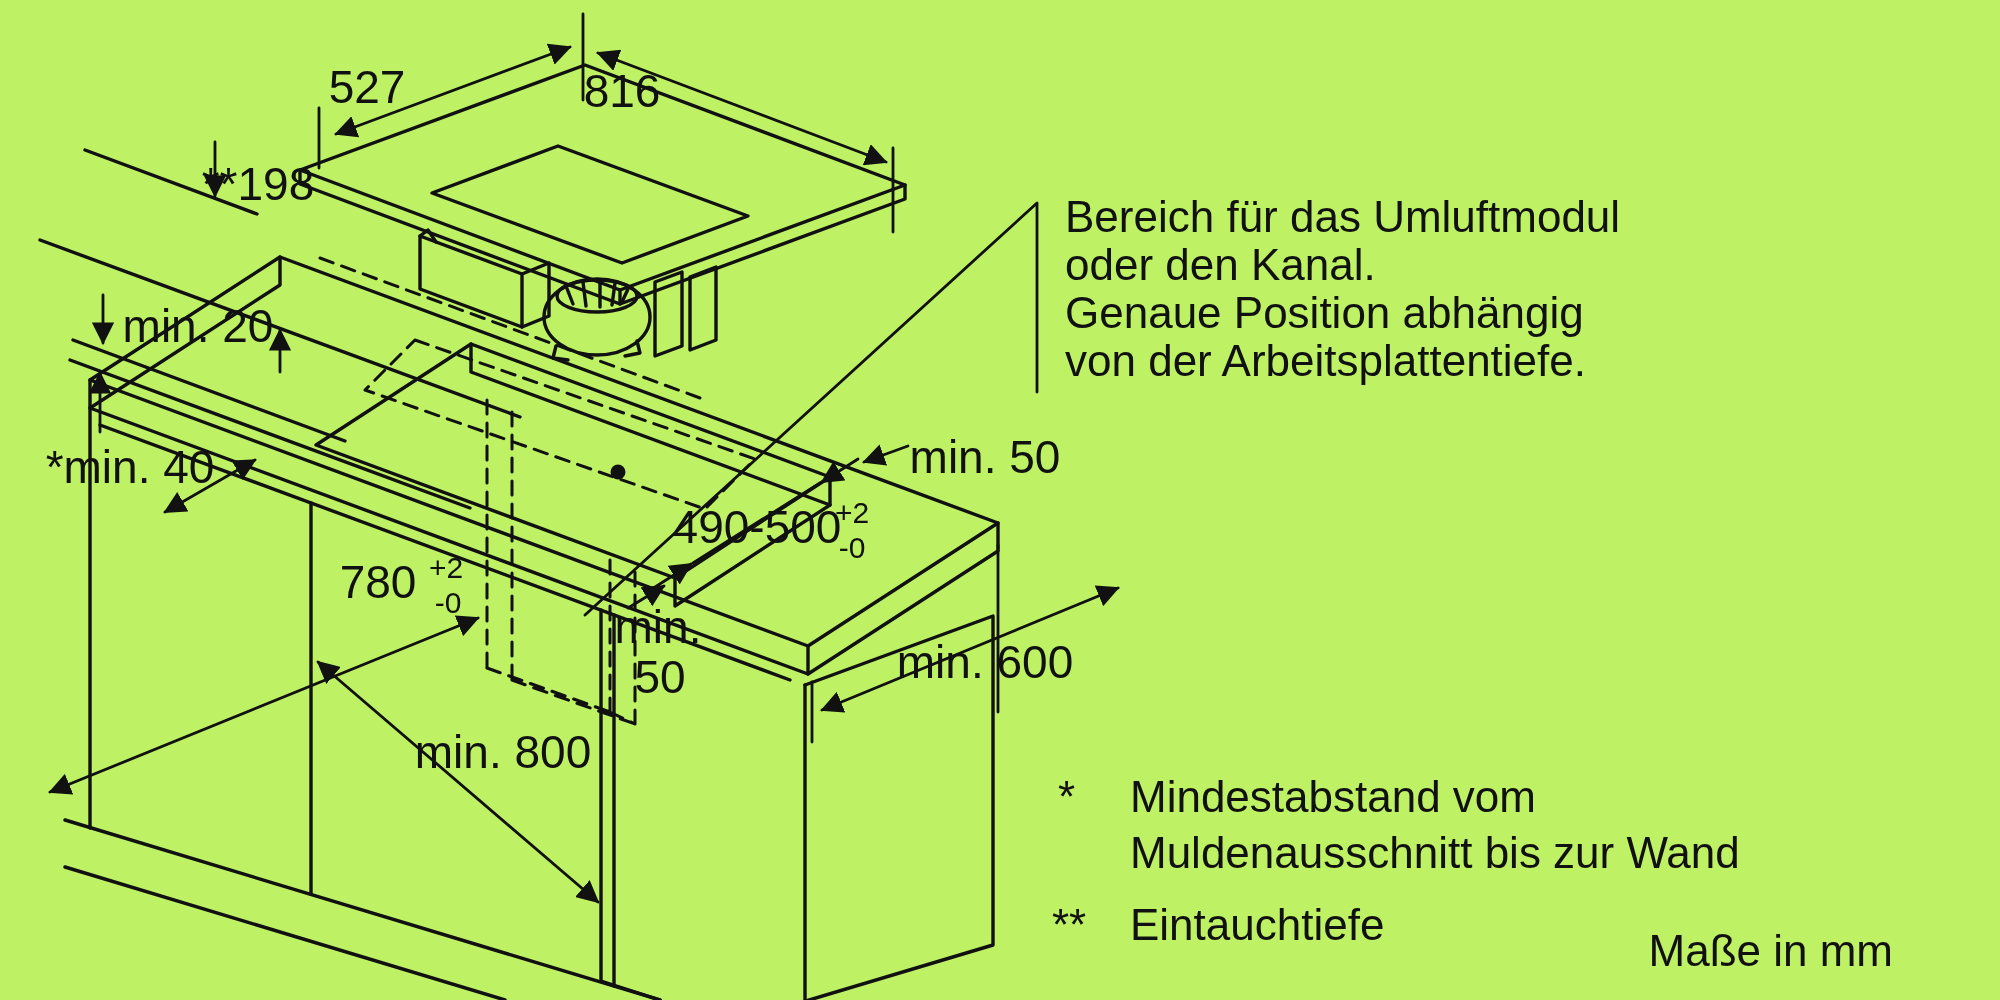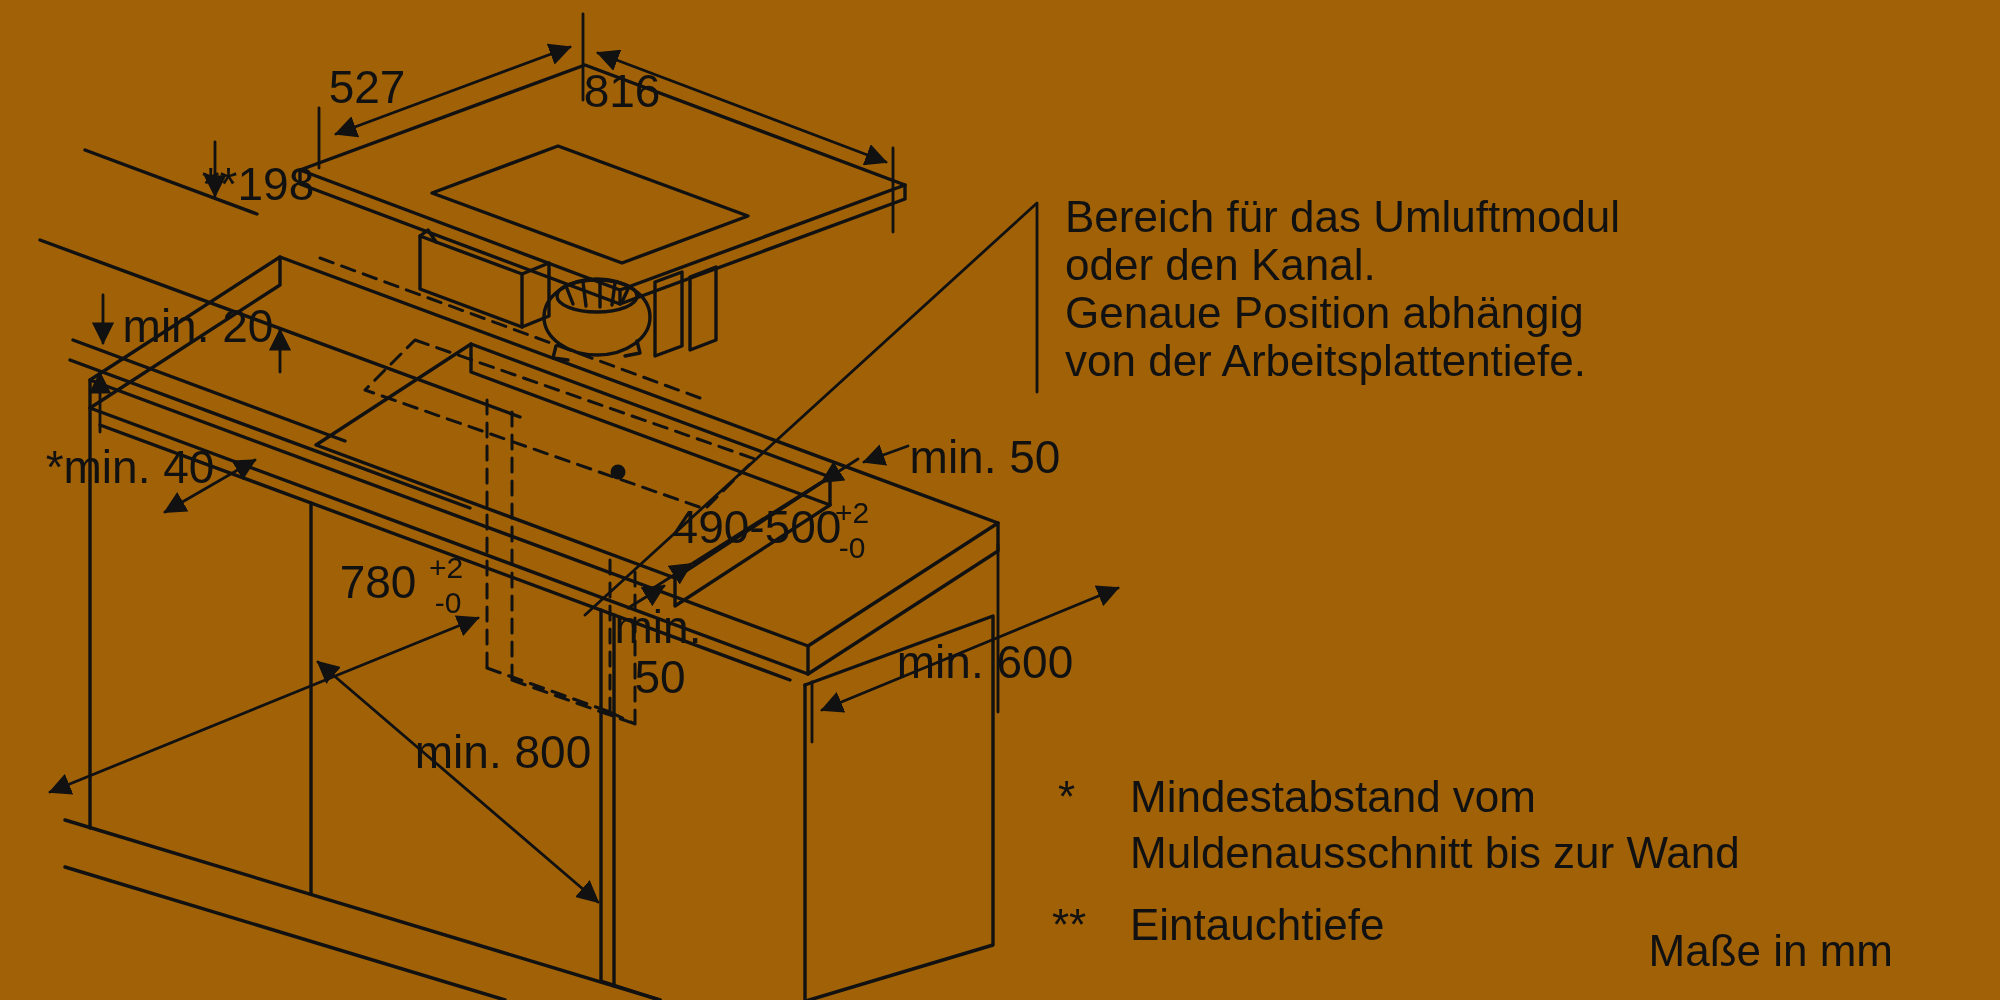--- a/index.html
+++ b/index.html
@@ -1,16 +1,16 @@
 <!DOCTYPE html>
 <html><head>
 <meta charset="utf-8">
 <style>
   html,body{margin:0;padding:0;background:#fff;}
-  .stage{position:relative;width:2000px;height:1000px;background:#a16207;overflow:hidden;
+  .stage{position:relative;width:2000px;height:1000px;background:#bef264;overflow:hidden;
          font-family:"Liberation Sans", sans-serif;}
   svg{position:absolute;left:0;top:0;}
   svg text{fill:#111;}
   .dim{font-size:46px;}
   .tol{font-size:30px;}
   .note{font-size:44px;}
   .foot{font-size:44px;}
   .units{font-size:44px;}
 </style>
 </head>

